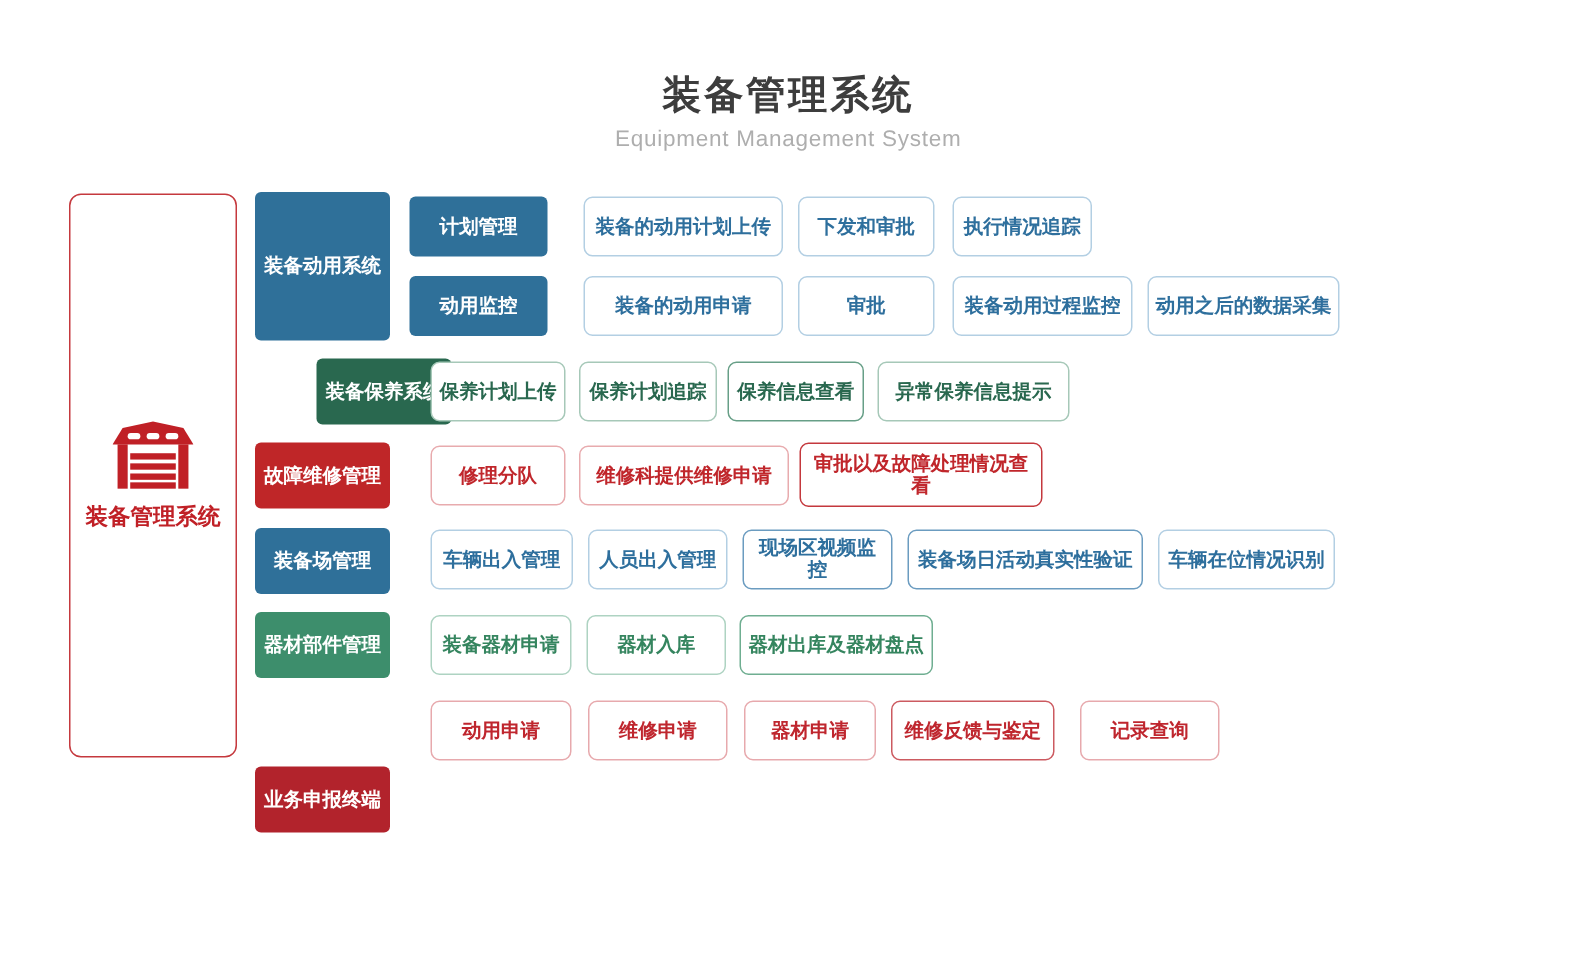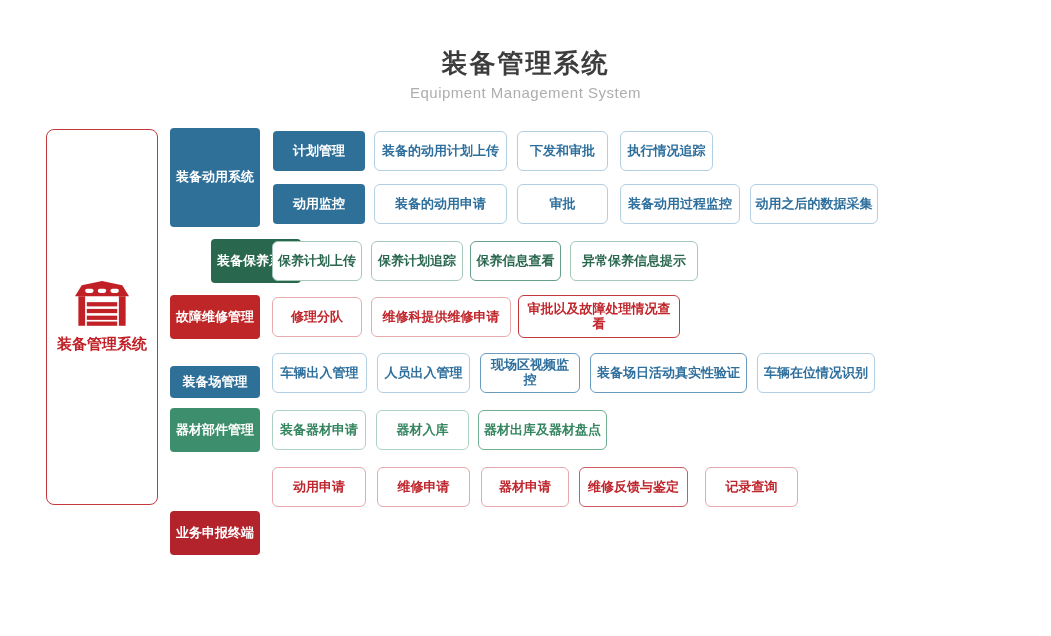--- a/index.html
+++ b/index.html
@@ -13,21 +13,21 @@
 
   .root-panel { position:absolute; left:46px; top:129px; width:112px; height:376px;
                 border:1px solid #c5393e; border-radius:8px; background:#fff;
                 display:flex; flex-direction:column; align-items:center; justify-content:center; gap:9px; }
   .root-panel .icon { color:#c02026; line-height:0; }
   .root-label { color:#c02026; font-size:15px; font-weight:bold; white-space:nowrap; }
 
   .box { position:absolute; display:flex; align-items:center; justify-content:center;
          text-align:center; font-weight:bold; line-height:1.15; }
   .cat { color:#ffffff; font-size:13px; border-radius:4px; }
-  .item { background:#ffffff; font-size:13px; border:1px solid; border-radius:6px; padding:2px 4px; }
+  .item { background:#ffffff; font-size:13px; border:1px solid; border-radius:6px; padding:2px 4px;margin-left:15px; }
 
   .bg-blue    { background:#2f7099; }
   .bg-green   { background:#29684f;margin-left:41px; }
   .bg-red     { background:#bf2628; }
   .bg-jade    { background:#3d8e6c; }
   .bg-crimson { background:#b2232c;margin-top:46px; }
 
   .t-blue    { color:#2e6f9d; border-color:#b3cfe3; }
   .t-blue.strong { border-color:#6b9cc0; }
   .t-green   { color:#29684f; border-color:#a6c8b8; }
@@ -82,21 +82,21 @@
   <div class="box item t-green" style="left:272px;top:241px;width:90px;height:40px">保养计划上传</div>
   <div class="box item t-green" style="left:371px;top:241px;width:92px;height:40px">保养计划追踪</div>
   <div class="box item t-green strong" style="left:470px;top:241px;width:91px;height:40px">保养信息查看</div>
   <div class="box item t-green" style="left:570px;top:241px;width:128px;height:40px">异常保养信息提示</div>
 
   <div class="box cat bg-red" style="left:170px;top:295px;width:90px;height:44px">故障维修管理</div>
   <div class="box item t-red" style="left:272px;top:297px;width:90px;height:40px">修理分队</div>
   <div class="box item t-red" style="left:371px;top:297px;width:140px;height:40px">维修科提供维修申请</div>
   <div class="box item t-red strong" style="left:518px;top:295px;width:162px;height:43px">审批以及故障处理情况查看</div>
 
-  <div class="box cat bg-blue" style="left:170px;top:366px;width:90px;height:32px">装备场管理</div>
+  <div class="box cat bg-blue" style="left:170px;top:352px;width:90px;height:44px">装备场管理</div>
   <div class="box item t-blue" style="left:272px;top:353px;width:95px;height:40px">车辆出入管理</div>
   <div class="box item t-blue" style="left:377px;top:353px;width:93px;height:40px">人员出入管理</div>
   <div class="box item t-blue strong" style="left:480px;top:353px;width:100px;height:40px">现场区视频监控</div>
   <div class="box item t-blue strong" style="left:590px;top:353px;width:157px;height:40px">装备场日活动真实性验证</div>
   <div class="box item t-blue" style="left:757px;top:353px;width:118px;height:40px">车辆在位情况识别</div>
 
   <div class="box cat bg-jade" style="left:170px;top:408px;width:90px;height:44px">器材部件管理</div>
   <div class="box item t-jade" style="left:272px;top:410px;width:94px;height:40px">装备器材申请</div>
   <div class="box item t-jade" style="left:376px;top:410px;width:93px;height:40px">器材入库</div>
   <div class="box item t-jade strong" style="left:478px;top:410px;width:129px;height:40px">器材出库及器材盘点</div>

